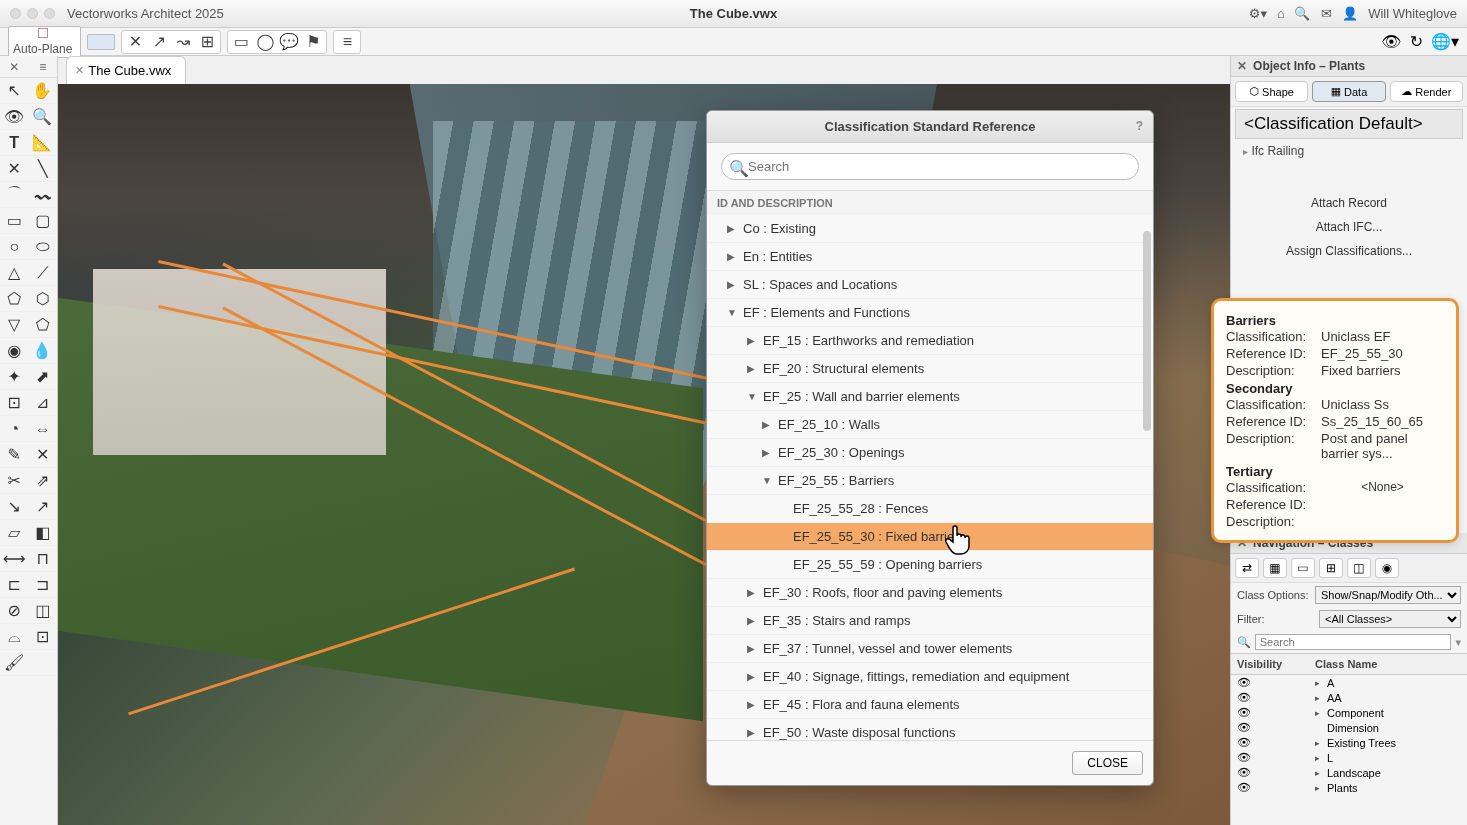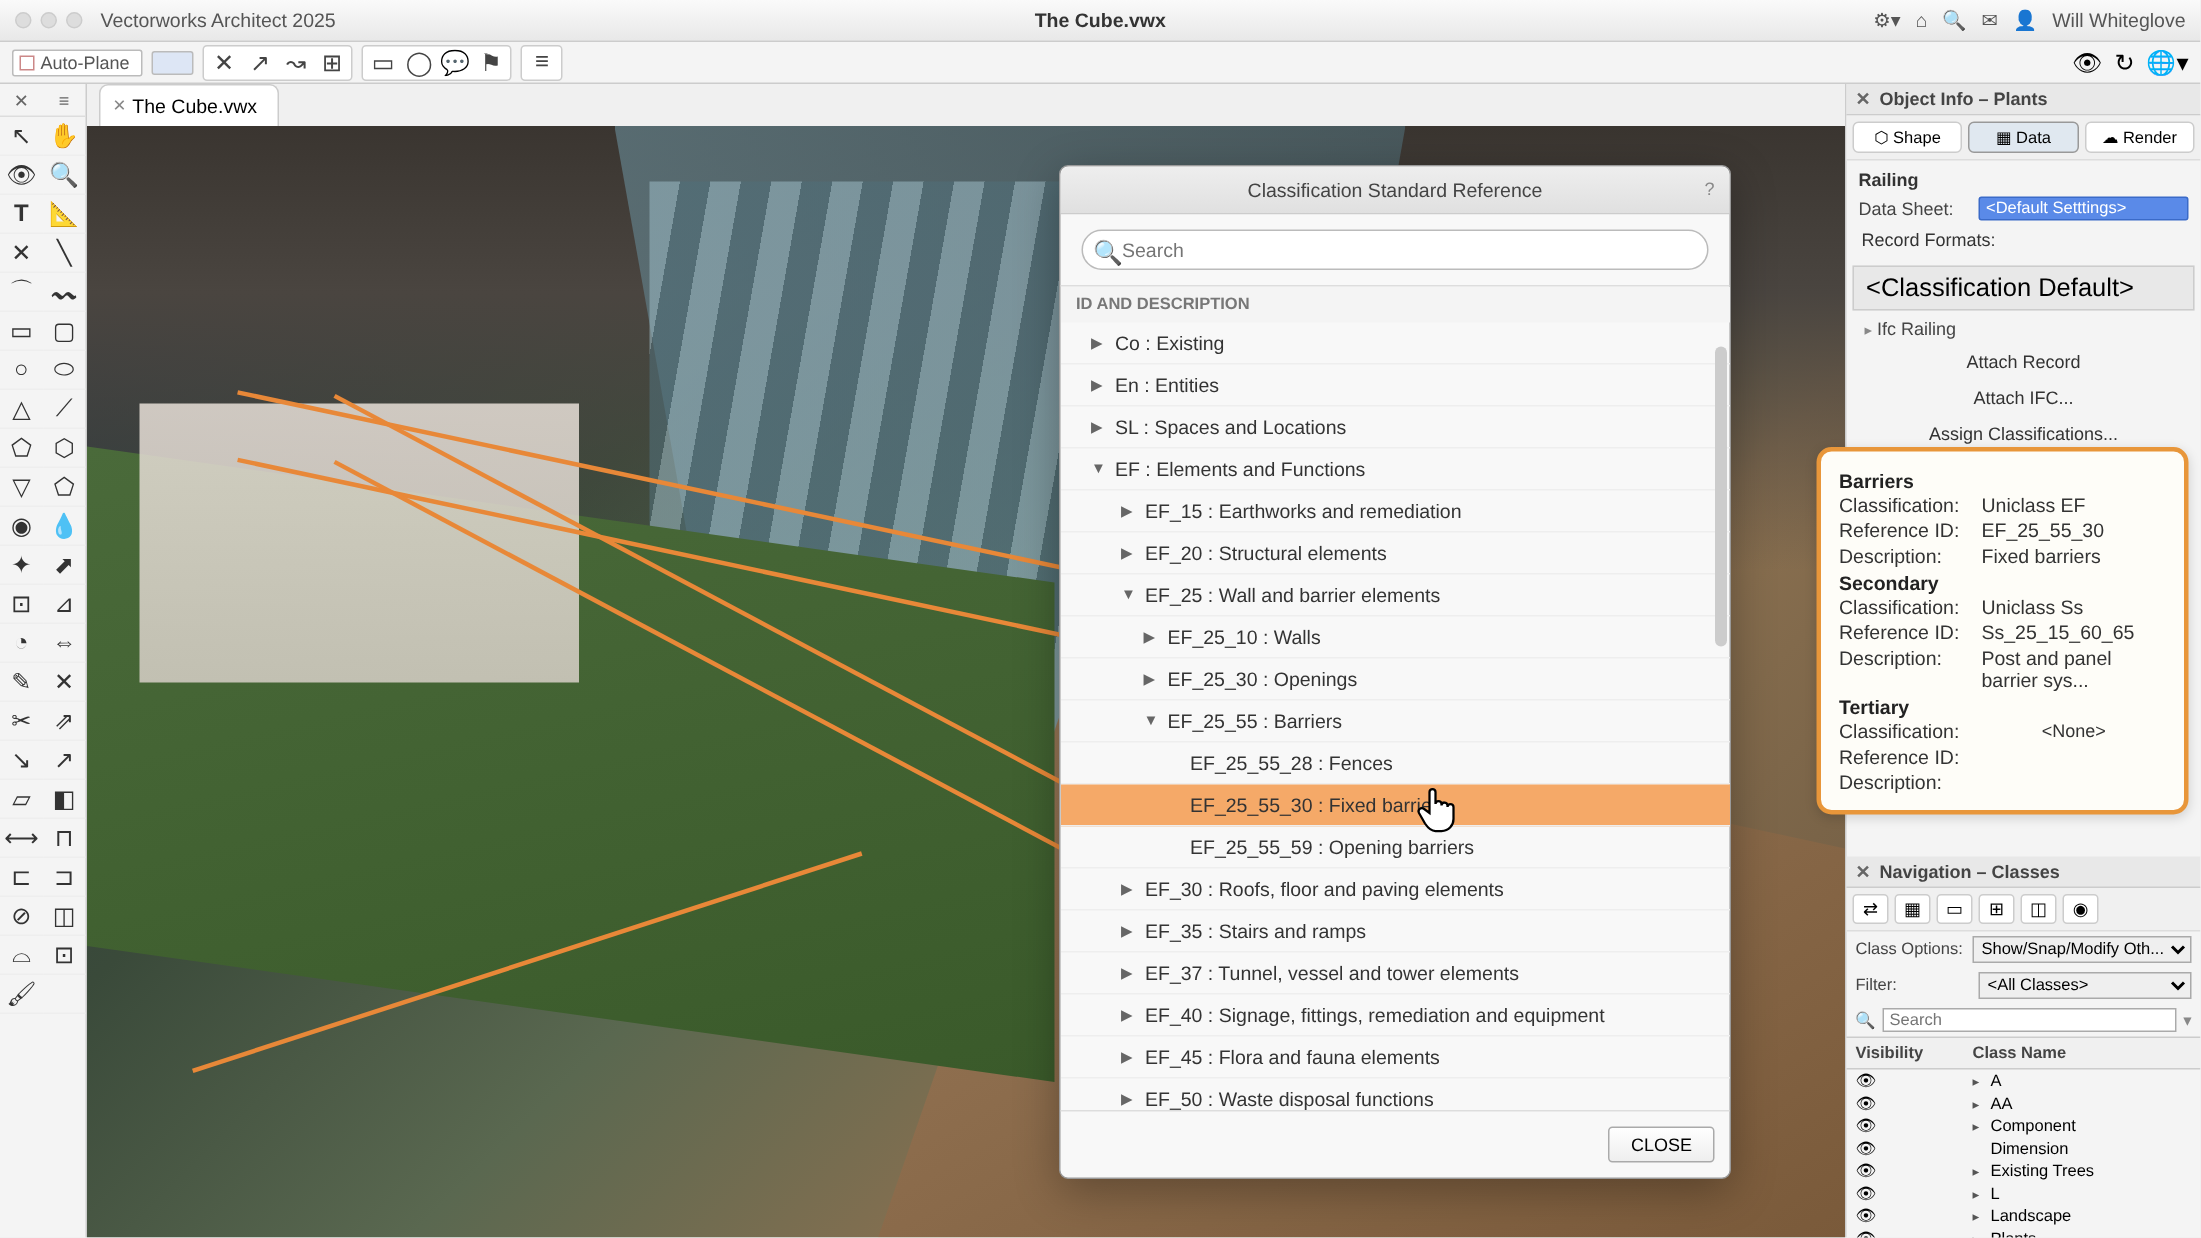--- a/index.html
+++ b/index.html
@@ -8,21 +8,21 @@
 
 .titlebar { height: 28px; background: linear-gradient(#fafafa,#e8e8e8); display: flex; align-items: center; padding: 0 10px; border-bottom: 1px solid #ccc; font-size: 13px; }
 .traffic { display: flex; gap: 6px; margin-right: 12px; }
 .traffic span { width: 11px; height: 11px; border-radius: 50%; background: #ddd; border: 1px solid #ccc; }
 .app-name { color: #555; }
 .doc-title { position: absolute; left: 50%; transform: translateX(-50%); font-weight: 600; color: #333; }
 .titlebar-right { margin-left: auto; display: flex; gap: 10px; align-items: center; color: #555; font-size: 13px; }
 
 
 .topbar { height: 28px; background: #f4f4f4; border-bottom: 1px solid #ccc; display: flex; align-items: center; padding: 0 8px; gap: 6px; }
-.autoplane { border: 1px solid #bbb; background: #fff; padding: 1px 8px 1px 4px; font-size: 12px; display: flex; align-items: center; gap: 4px; color: #555; border-radius: 2px; }
+.autoplane { border: 1px solid #bbb; background: #fff; padding: 1px 8px 1px 4px; font-size: 12px; display: flex; align-items: center; gap: 4px; color: #555; border-radius: 2px; flex-direction: column; }
 .autoplane .sq { width: 10px; height: 10px; border: 1px solid #c88; background: #fff; }
 .blue-pill { width: 28px; height: 16px; background: #dde6f5; border: 1px solid #bbb; border-radius: 2px; }
 .tool-group { display: flex; gap: 2px; border: 1px solid #ccc; background: #fff; padding: 2px; border-radius: 3px; }
 .tool-group .tb { width: 22px; height: 18px; display: flex; align-items: center; justify-content: center; color: #444; }
 .topbar-right { margin-left: auto; display: flex; gap: 8px; }
 
 
 .leftbar { position: absolute; left: 0; top: 56px; width: 58px; bottom: 0; background: #f4f4f4; border-right: 1px solid #ccc; }
 .leftbar .top-row { display: flex; height: 22px; border-bottom: 1px solid #ddd; }
 .leftbar .top-row div { flex: 1; display: flex; align-items: center; justify-content: center; color: #666; font-size: 12px; }
@@ -35,21 +35,21 @@
 .vp-sky { position: absolute; inset: 0; background: linear-gradient(180deg, #3a3530 0%, #4a4540 15%, transparent 40%); }
 .vp-building { position: absolute; left: 30%; top: 0; width: 45%; height: 60%; background: linear-gradient(135deg, rgba(100,130,140,0.7), rgba(60,90,100,0.5)); clip-path: polygon(0 0, 100% 0, 85% 100%, 15% 100%); }
 .vp-glass { position: absolute; left: 32%; top: 5%; width: 40%; height: 50%; background: repeating-linear-gradient(100deg, rgba(150,180,190,0.6) 0 20px, rgba(80,110,120,0.6) 20px 40px); }
 .vp-terrace { position: absolute; left: 0; top: 35%; width: 55%; height: 45%; background: linear-gradient(160deg, #4a6a3a 0%, #3a5a2a 100%); transform: skewY(8deg); }
 .vp-brick { position: absolute; right: 0; bottom: 0; width: 55%; height: 50%; background: linear-gradient(150deg, #9a7a5a, #7a5a3a); clip-path: polygon(20% 0, 100% 30%, 100% 100%, 0 100%); }
 .vp-pergola { position: absolute; left: 3%; top: 25%; width: 25%; height: 25%; background: linear-gradient(#e8e0d8, #d8d0c8); opacity: 0.85; }
 .rail-line { position: absolute; background: #e88838; }
 
 
 .dialog { position: absolute; left: 706px; top: 110px; width: 448px; background: #f8f8f8; border: 1px solid #999; border-radius: 6px; box-shadow: 0 8px 30px rgba(0,0,0,0.3); }
-.dialog-title { text-align: center; padding: 8px; font-size: 13px; font-weight: 400; color: #444; background: linear-gradient(#eee,#e0e0e0); border-bottom: 1px solid #ccc; border-radius: 6px 6px 0 0; position: relative; }
+.dialog-title { text-align: center; padding: 8px; font-size: 13px; font-weight: 700; color: #444; background: linear-gradient(#eee,#e0e0e0); border-bottom: 1px solid #ccc; border-radius: 6px 6px 0 0; position: relative; }
 .dialog-help { position: absolute; right: 10px; top: 8px; color: #888; font-size: 12px; }
 .dialog-search { margin: 10px 14px; }
 .dialog-search input { width: 100%; padding: 5px 8px 5px 26px; border: 1px solid #bbb; border-radius: 14px; font-size: 13px; background: #fff; }
 .dialog-search-wrap { position: relative; }
 .dialog-search-wrap .sicon { position: absolute; left: 8px; top: 6px; color: #999; }
 .dialog-list { border-top: 1px solid #ddd; max-height: 550px; overflow-y: auto; position: relative; }
 .list-header { padding: 6px 10px; font-size: 11px; font-weight: 600; color: #777; background: #f4f4f4; }
 .tree-row { padding: 6px 10px; font-size: 13px; color: #333; display: flex; align-items: center; border-bottom: 1px solid #eee; cursor: default; }
 .tree-row .arr { width: 12px; color: #666; font-size: 10px; margin-right: 4px; }
 .tree-row.l1 { padding-left: 20px; }
@@ -341,28 +341,20 @@
       </div>
     <div class="tab active">
         <span>▦</span>
         <span>Data</span>
       </div>
     <div class="tab">
         <span>☁</span>
         <span>Render</span>
       </div>
   </div>
-  <div class="panel-body">
-    <div style="font-weight:600;padding:2px 0">Railing</div>
-    <div class="row">
-      <span class="lbl">Data Sheet:</span>
-      <span class="sel" style="background:#5a8ae8;color:#fff;border-color:#3a6ac8;">&lt;Default Setttings&gt;</span>
-    </div>
-    <div style="padding:4px 2px;font-size:12px">Record Formats:</div>
-  </div>
   <div class="record-row">&lt;Classification Default&gt;</div>
   <div style="padding:3px 12px;font-size:12px;color:#444">
     <span style="color:#888;font-size:10px">▸</span>
     <span>Ifc Railing</span>
   </div>
   <div style="height:30px"></div>
   <div class="attach-btn">Attach Record</div>
   <div class="attach-btn">Attach IFC...</div>
   <div class="attach-btn">Assign Classifications...</div>
 

